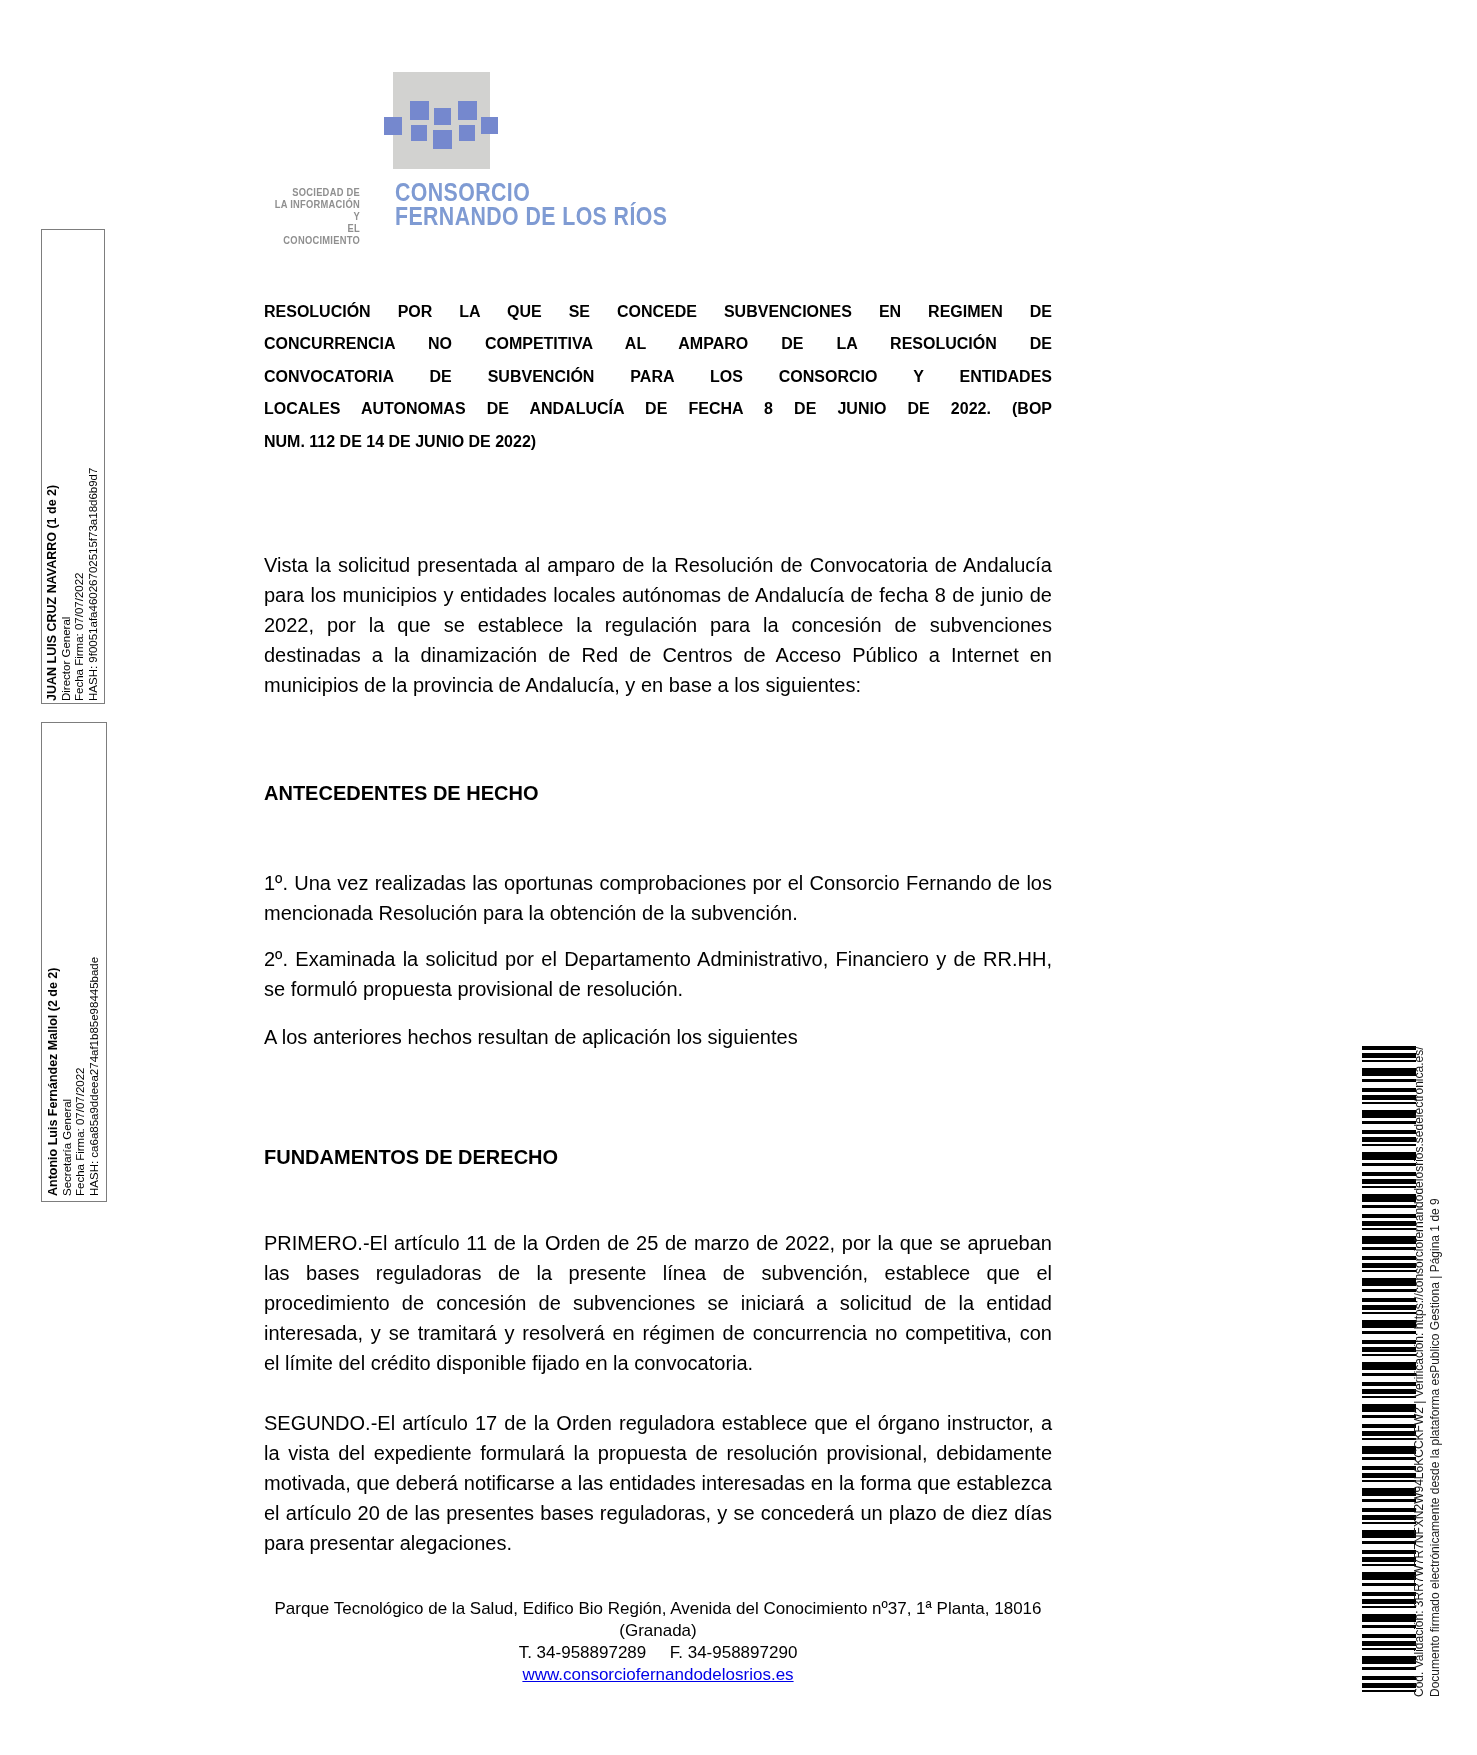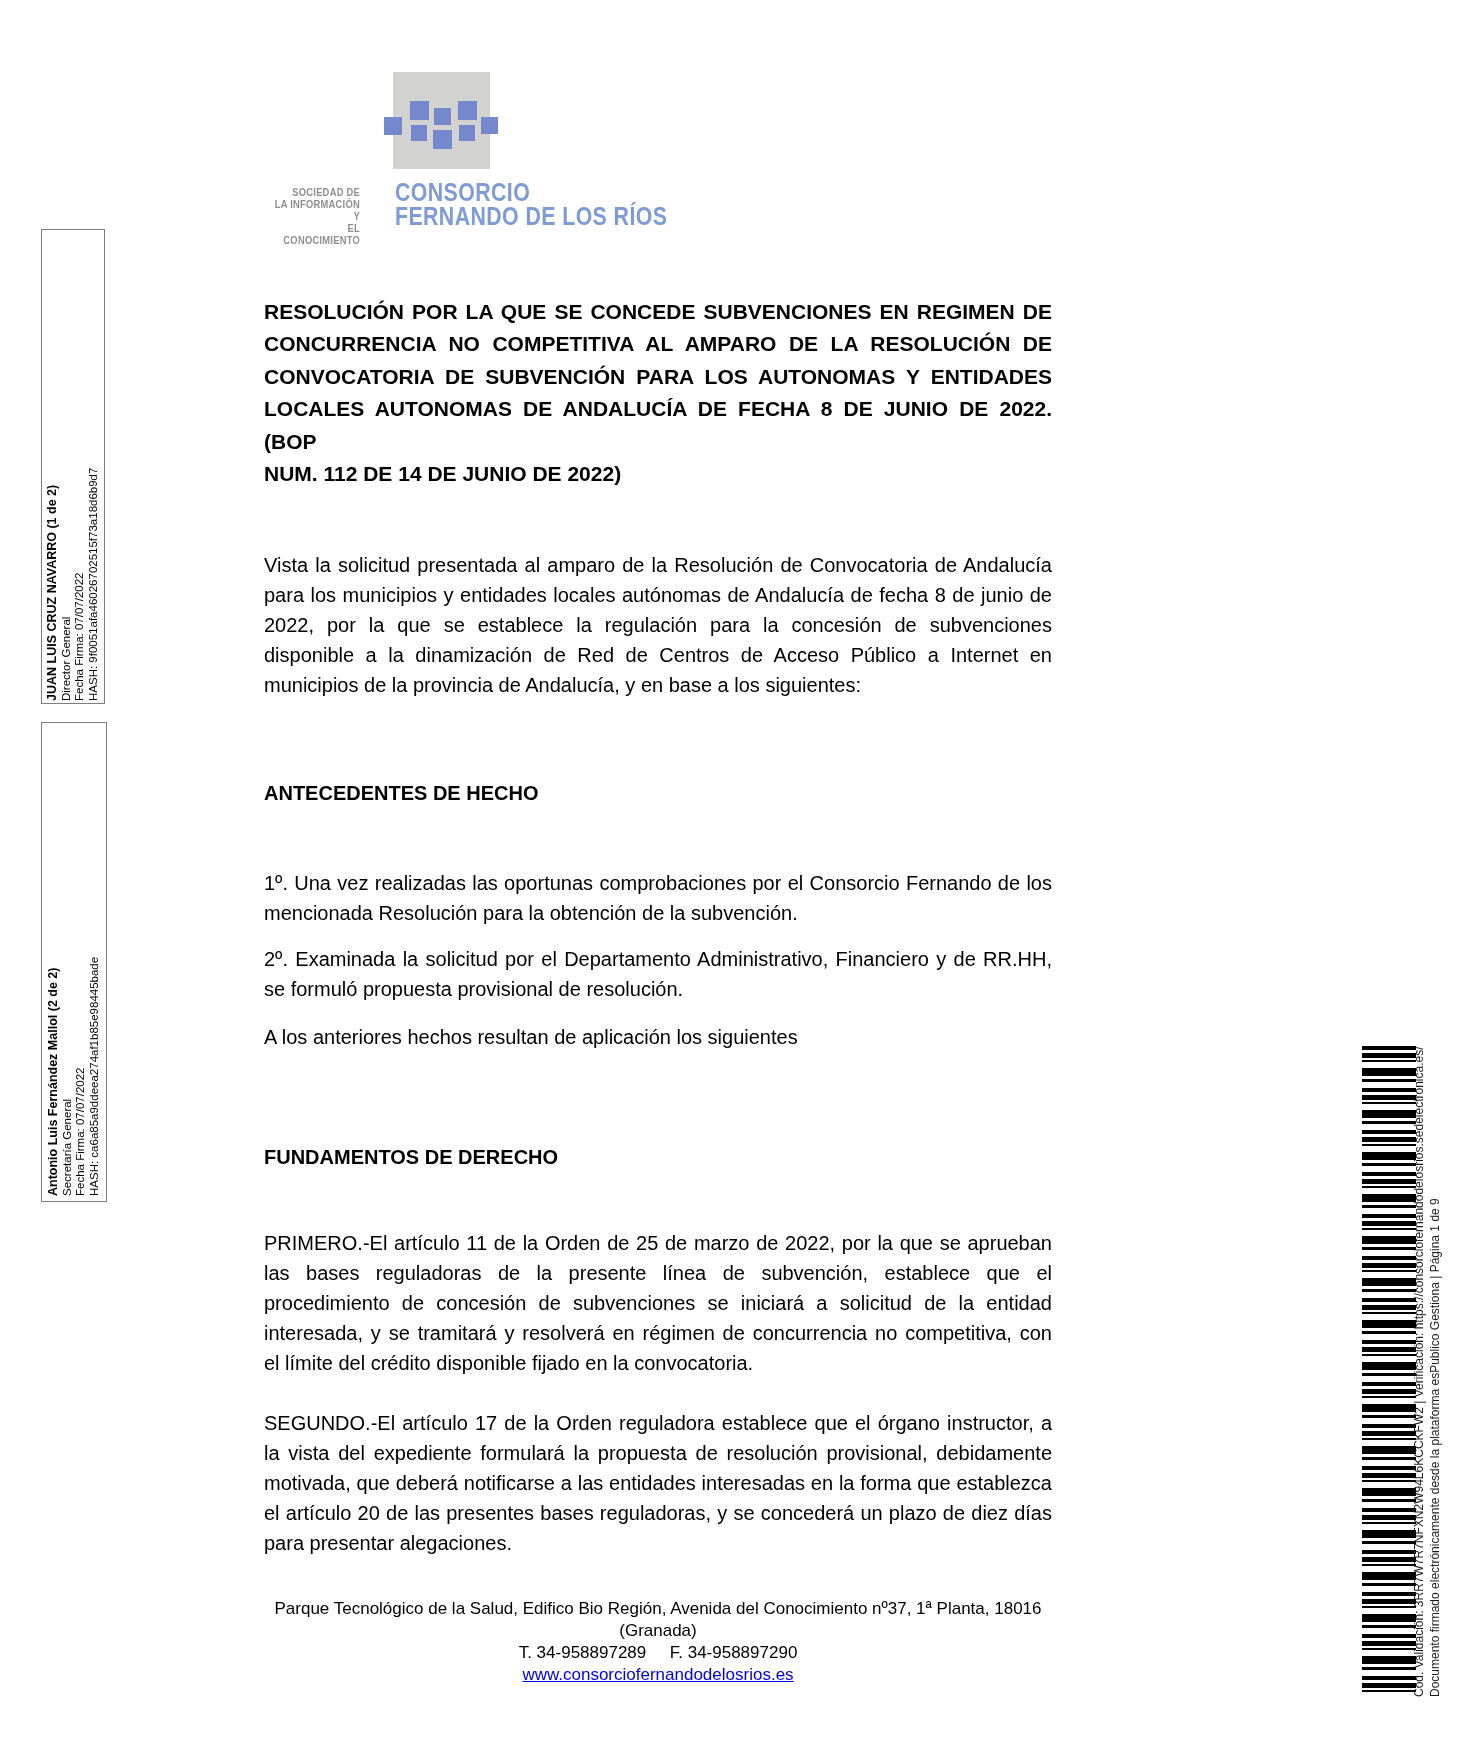--- a/index.html
+++ b/index.html
@@ -38,21 +38,21 @@
   .logo-name{
     position:absolute;left:395px;top:180px;color:#7f9bd3;font-weight:bold;
     transform:scaleX(0.82);transform-origin:0 0;letter-spacing:.5px;white-space:nowrap;
   }
   .logo-name div{font-size:26px;line-height:24px;}
 
   
   .blk{position:absolute;left:264px;width:788px;}
   .doc{font-size:20px;line-height:30px;}
   .jline{text-align:justify;text-align-last:justify;}
-  .title{font-weight:bold;font-size:21px;line-height:32.4px;top:296px;}
+  .title{font-weight:bold;font-size:16px;line-height:32.4px;top:296px;}
   .b-intro{top:550px;}
   .heading{font-weight:bold;font-size:20px;text-align:left;}
   .b-h1{top:782px;}
   .b-p1{top:836px;margin-top:32px;}
   .b-p2{top:944px;}
   .b-p3{top:1022px;}
   .b-h2{top:1125px;margin-top:21px;}
   .b-primero{top:1228px;}
   .b-segundo{top:1408px;}
   .plabel{font-weight:normal;}
@@ -113,32 +113,32 @@
   </div>
   <div class="logo-name">
     <div>CONSORCIO</div>
     <div>FERNANDO DE LOS RÍOS</div>
   </div>
 
   <div class="blk title">
     <div>
         <div class="jline">RESOLUCIÓN POR LA QUE SE CONCEDE SUBVENCIONES EN REGIMEN DE</div>
         <div class="jline">CONCURRENCIA NO COMPETITIVA AL AMPARO DE LA RESOLUCIÓN DE</div>
-        <div class="jline">CONVOCATORIA DE SUBVENCIÓN PARA LOS AUTONOMAS Y ENTIDADES</div>
+        <div class="jline">CONVOCATORIA DE SUBVENCIÓN PARA LOS CONSORCIO Y ENTIDADES</div>
         <div class="jline">LOCALES AUTONOMAS DE ANDALUCÍA DE FECHA 8 DE JUNIO DE 2022. (BOP</div>
       </div>
     <div>NUM. 112 DE 14 DE JUNIO DE 2022)</div>
   </div>
 
   <div class="blk doc b-intro">
     <div>
         <div class="jline">Vista la solicitud presentada al amparo de la Resolución de Convocatoria de Andalucía</div>
         <div class="jline">para los municipios y entidades locales autónomas de Andalucía de fecha 8 de junio de</div>
         <div class="jline">2022, por la que se establece la regulación para la concesión de subvenciones</div>
-        <div class="jline">disponible a la dinamización de Red de Centros de Acceso Público a Internet en</div>
+        <div class="jline">destinadas a la dinamización de Red de Centros de Acceso Público a Internet en</div>
       </div>
     <div>municipios de la provincia de Andalucía, y en base a los siguientes:</div>
   </div>
 
   <div class="blk heading b-h1">ANTECEDENTES DE HECHO</div>
 
   <div class="blk doc b-p1">
     <div>
         <div class="jline">1º. Una vez realizadas las oportunas comprobaciones por el Consorcio Fernando de los</div>
       </div>

